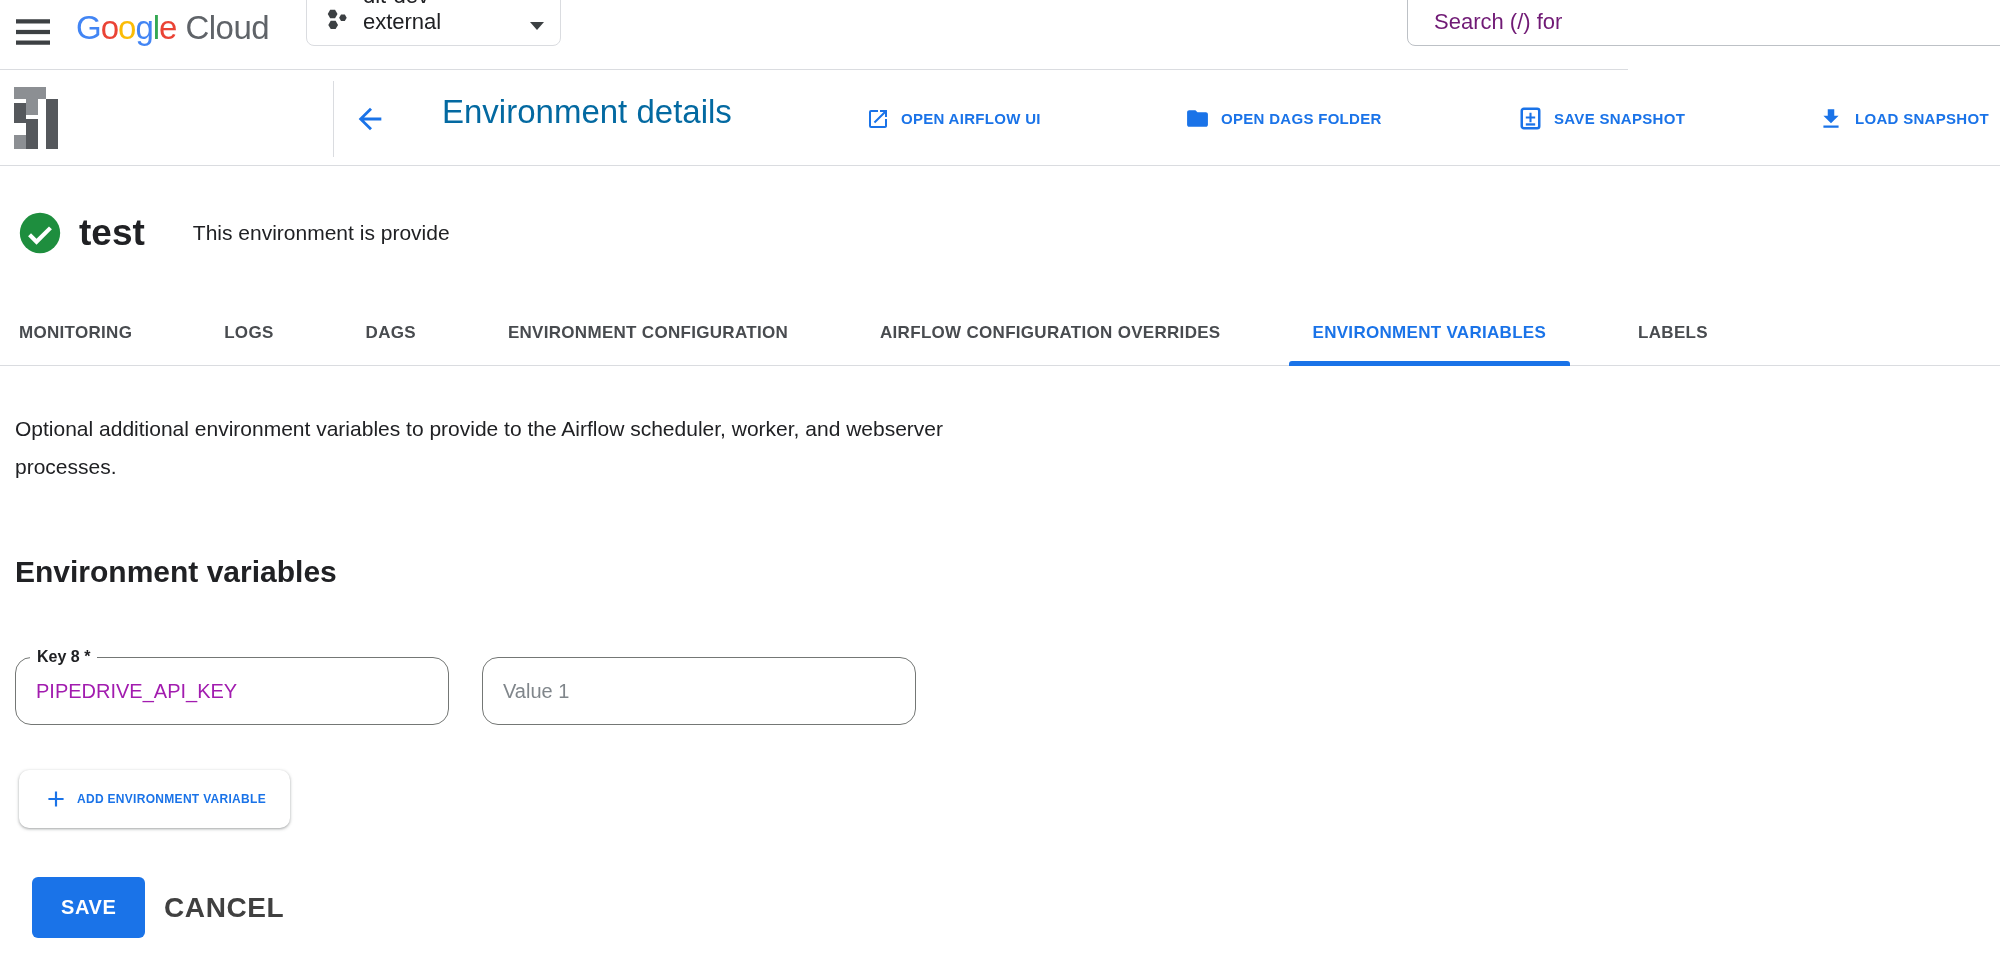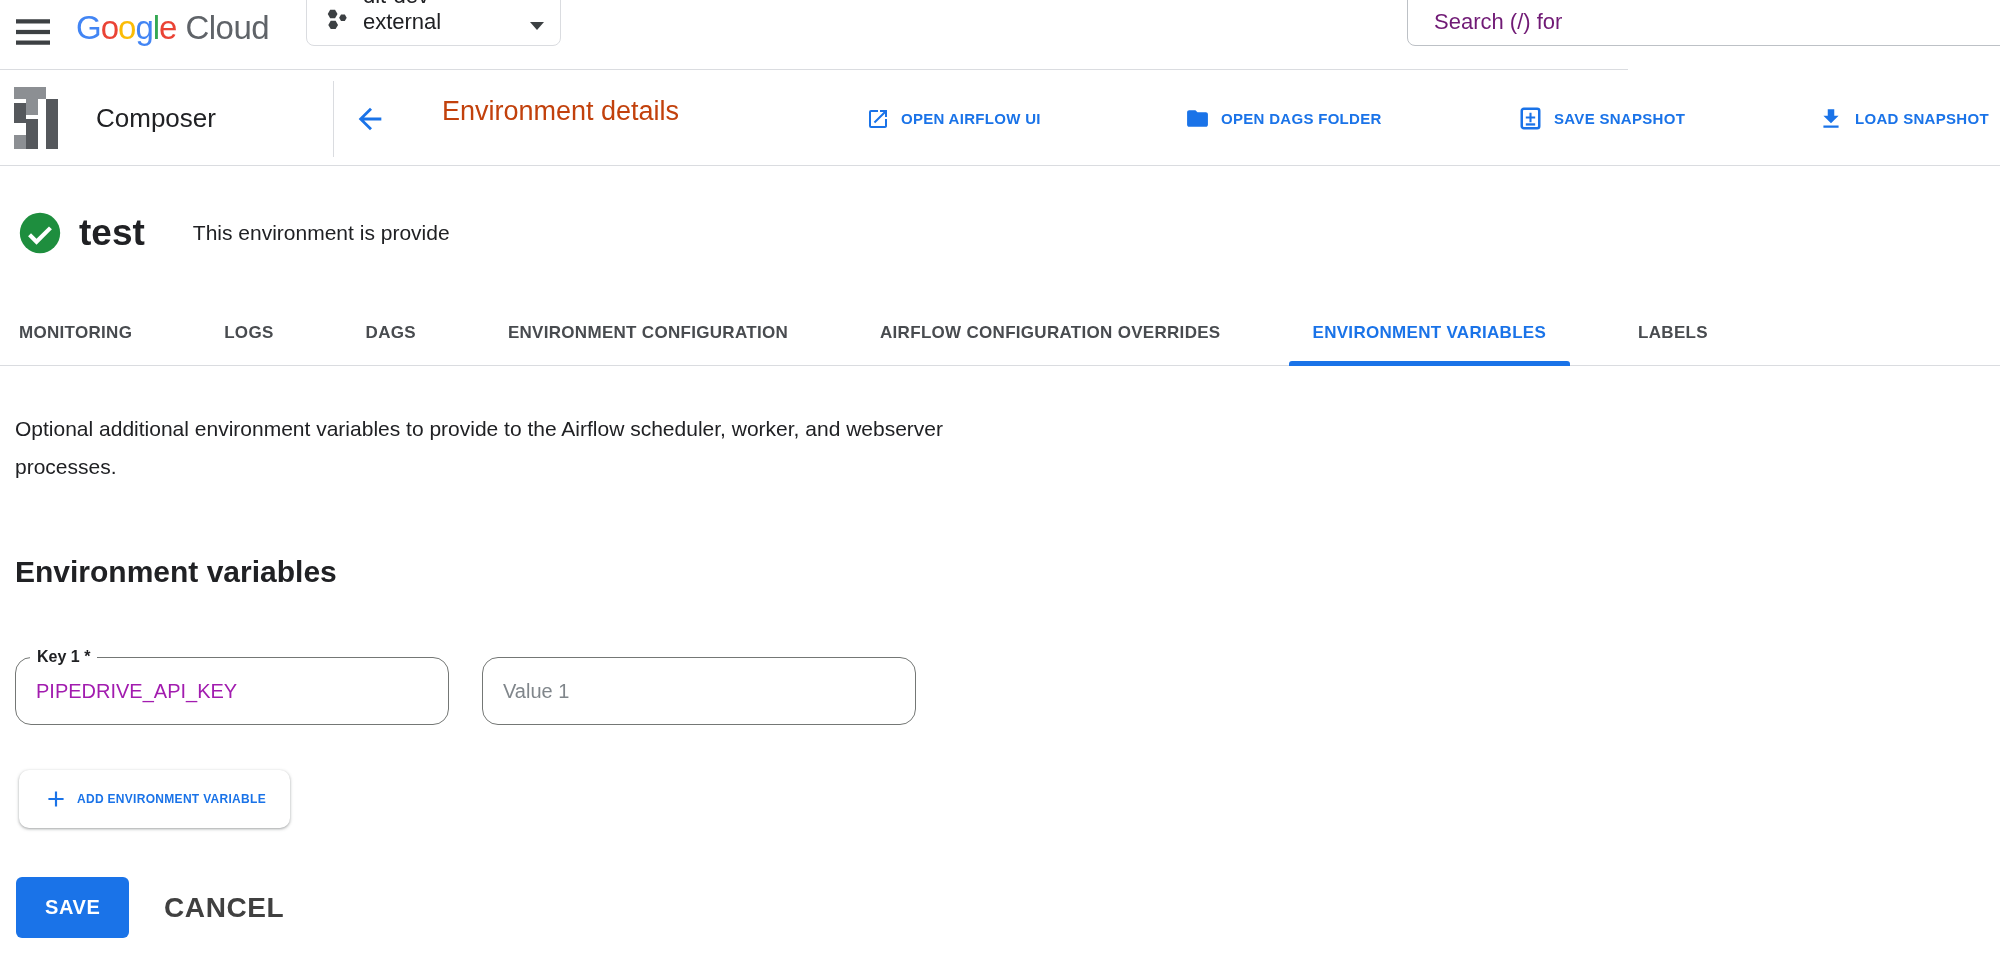--- a/index.html
+++ b/index.html
@@ -29,21 +29,21 @@
     display: flex; align-items: flex-end; padding: 0 0 10px 26px;
   }
   .searchbox .sq { font-size: 22px; color: #701a75; }
 
   
   .subheader { position: absolute; left: 0; top: 71px; width: 2000px; height: 95px; background: #fff; border-bottom: 1px solid #dadce0; }
   .composer-logo { position: absolute; left: 10px; top: 15px; }
   .product-name { position: absolute; left: 96px; top: 0; height: 95px; display: flex; align-items: center; font-size: 26px; color: #202124; }
   .vdivider { position: absolute; left: 333px; top: 10px; height: 76px; width: 1px; background: #dadce0; }
   .back-btn { position: absolute; left: 353px; top: 30px; width: 38px; height: 36px; background: none; border: none; cursor: pointer; }
-  .page-title { position: absolute; left: 442px; top: 0; height: 81px; display: flex; align-items: center; font-size: 27px; color: #c2410c; }
+  .page-title { position: absolute; left: 442px; top: 0; height: 81px; display: flex; align-items: center; font-size: 33px; color: #0369a1; }
   .action-btn {
     position: absolute; top: 0; height: 95px; display: flex; align-items: center; gap: 11px;
     background: none; border: none; cursor: pointer; color: #1a73e8;
     font-family: inherit; font-size: 15px; font-weight: bold; letter-spacing: 0.3px; white-space: nowrap;
   }
 
   
   .status-row { position: absolute; left: 18px; top: 205px; height: 56px; display: flex; align-items: center; }
   .env-name { font-size: 37px; font-weight: bold; color: #202124; margin-left: 17px; }
   .env-msg { font-size: 21px; color: #202124; margin-left: 48px; }
@@ -78,21 +78,21 @@
 
   .add-btn {
     position: absolute; left: 19px; top: 770px; height: 58px; padding: 0 24px;
     display: flex; align-items: center; gap: 8px;
     background: #fff; border: none; border-radius: 10px; cursor: pointer;
     box-shadow: 0 1px 2px rgba(60,64,67,.3), 0 1px 3px 1px rgba(60,64,67,.15);
     color: #1a73e8; font-family: inherit; font-size: 12px; font-weight: bold; letter-spacing: 0.3px; white-space: nowrap;
   }
 
   .save-btn {
-    position: absolute; left: 16px; top: 877px; height: 61px; padding: 0 29px;
+    position: absolute; left: 32px; top: 877px; height: 61px; padding: 0 29px;
     background: #1a73e8; color: #fff; border: none; border-radius: 6px; cursor: pointer;
     font-family: inherit; font-size: 20px; font-weight: bold; letter-spacing: 0.6px;
   }
   .cancel-btn {
     position: absolute; left: 150px; top: 877px; height: 61px; padding: 0 14px;
     background: none; border: none; cursor: pointer;
     color: #404040; font-family: inherit; font-size: 28px; font-weight: bold; letter-spacing: 0.6px;
   }
 
   svg { display: block; }
@@ -132,21 +132,20 @@
   <div class="composer-logo">
     <svg width="52" height="64" viewBox="0 0 26 31">
       <rect x="2" y="0" width="16" height="6" fill="#8c8f93"></rect>
       <rect x="8" y="6" width="6" height="8" fill="#8c8f93"></rect>
       <rect x="2" y="8" width="6" height="10" fill="#55585c"></rect>
       <rect x="18" y="6" width="6" height="25" fill="#55585c"></rect>
       <rect x="8" y="16" width="6" height="15" fill="#55585c"></rect>
       <rect x="2" y="24" width="6" height="7" fill="#8c8f93"></rect>
     </svg>
   </div>
-  <div class="product-name">Composer</div>
   <div class="vdivider"></div>
 
   <button class="back-btn" aria-label="back">
     <svg width="34" height="34" viewBox="0 0 24 24" fill="#1a73e8">
       <path d="M20 11H7.83l5.59-5.59L12 4l-8 8 8 8 1.41-1.41L7.83 13H20v-2z"></path>
     </svg>
   </button>
   <div class="page-title">Environment details</div>
 
   <button class="action-btn" style="left:866px">
@@ -199,21 +198,21 @@
   <button class="tab">LABELS</button>
 </div>
 
 <p class="description">Optional additional environment variables to provide to the Airflow scheduler, worker, and webserver processes.</p>
 
 <h2 class="section-title">Environment variables</h2>
 
 <div class="form-row">
   <div class="field-wrap key-wrap">
     <input class="text-field" type="text" value="PIPEDRIVE_API_KEY" style="">
-    <span class="float-label">Key 1 *</span>
+    <span class="float-label">Key 8 *</span>
   </div>
   <div class="field-wrap value-wrap">
     <input class="text-field" type="text" placeholder="Value 1" style="">
   </div>
 </div>
 
 <button class="add-btn">
   <svg width="26" height="26" viewBox="0 0 24 24" fill="#1a73e8">
     <path d="M19 13h-6v6h-2v-6H5v-2h6V5h2v6h6v2z"></path>
   </svg>

